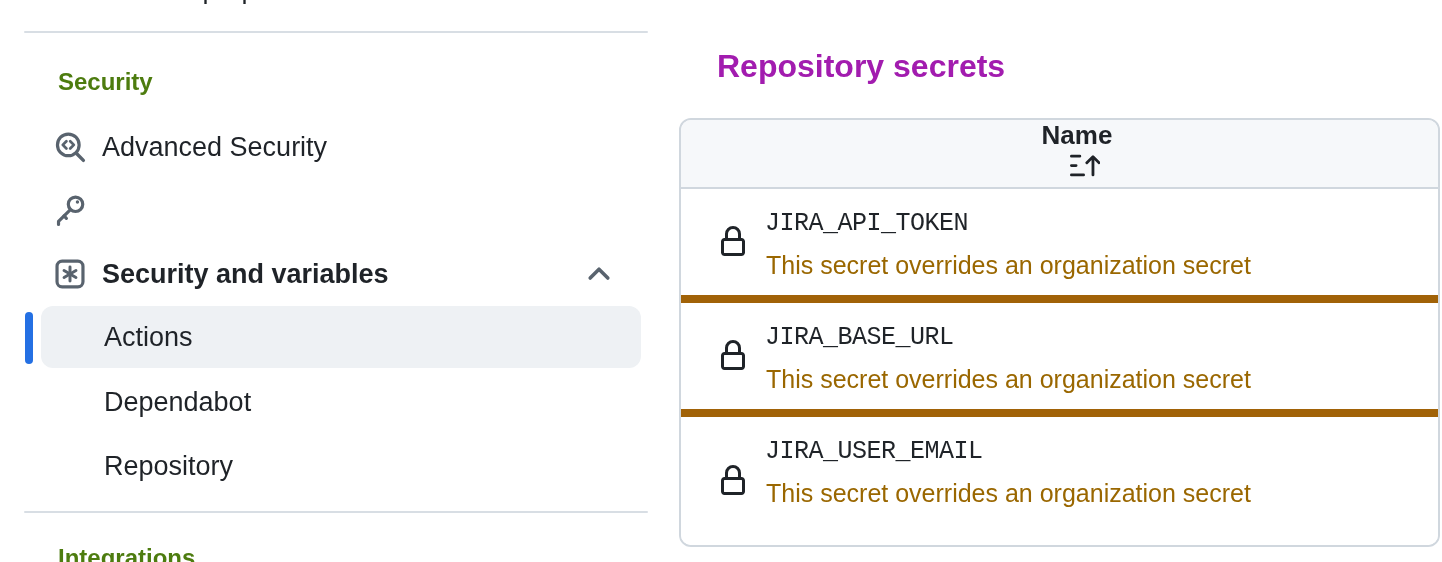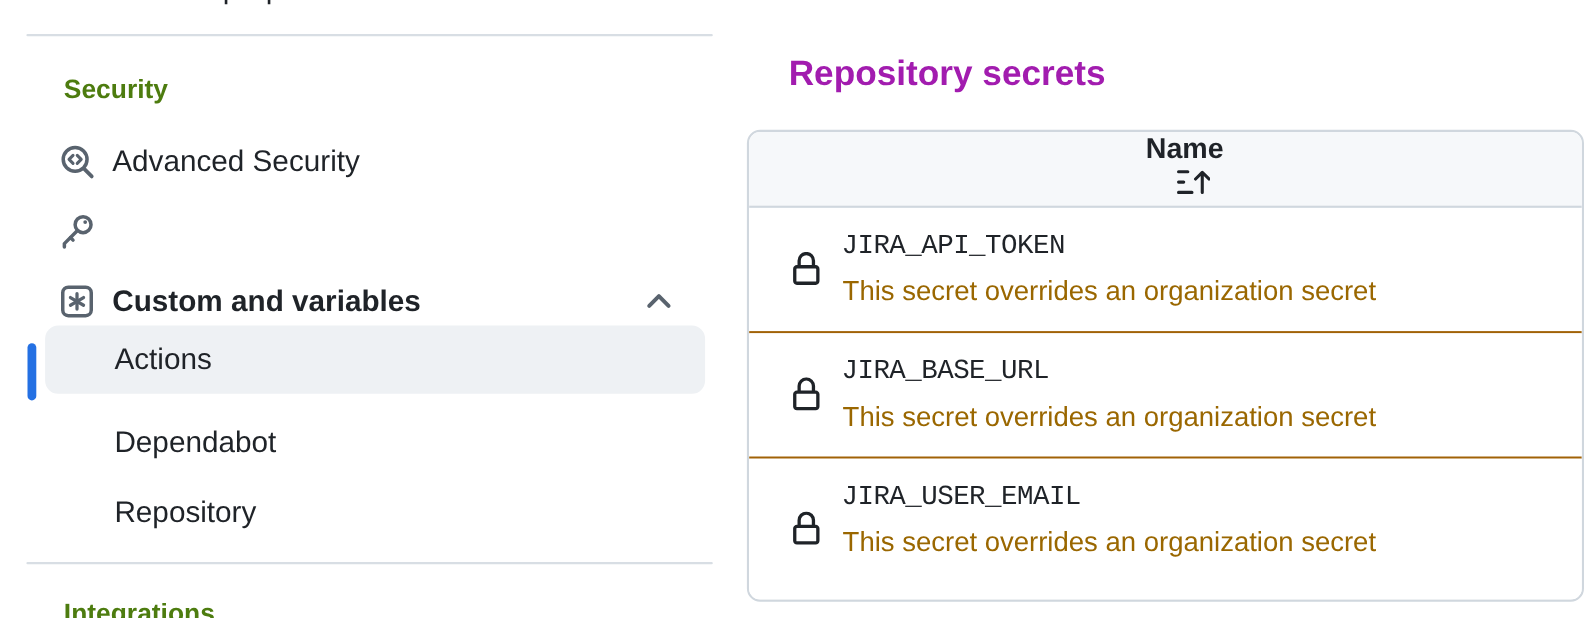--- a/index.html
+++ b/index.html
@@ -54,21 +54,21 @@
   .ni-deploy   { top: 178px; }
   .ni-secrets  { top: 242px; }
 
   .sub-item {
     position: absolute; left: 17px; width: 600px; height: 64px; cursor: pointer;
   }
   .sub-item .sub-label {
     position: absolute; left: 63px; top: 50%; transform: translateY(-50%);
     font-size: 27px; color: #1f2328; white-space: nowrap;
   }
-  .sub-actions    { top: 296px; height: 62px; background: #eef1f4; border-radius: 12px; }
+  .sub-actions    { top: 306px; height: 62px; background: #eef1f4; border-radius: 12px; }
   .sub-codespaces { top: 370px; }
   .sub-dependabot { top: 434px; }
 
   .active-bar {
     position: absolute; left: 1px; top: 312px; width: 8px; height: 52px;
     background: #2470e3; border-radius: 4px;
   }
 
   
   .main-heading {
@@ -86,21 +86,21 @@
   .table-header {
     height: 69px; background: #f6f8fa; border-bottom: 2px solid #d0d7de;
     display: flex; align-items: center; padding-left: 35px; flex-direction: column;
   }
   .table-header .name-label {
     font-size: 26px; font-weight: 700; color: #1f2328;
   }
   .table-header .sort-icon { margin-left: 15px; width: 30px; height: 30px; display: block; }
 
   .secret-row {
-    position: relative; height: 114px; border-bottom: 2px solid #a16207;
+    position: relative; height: 114px; border-bottom: 8px solid #a16207;
     background: #ffffff;
   }
   .secret-row:last-child { border-bottom: none; height: 128px; }
   .secret-row .lock-icon {
     position: absolute; left: 36px; top: 50%; transform: translateY(-50%);
     width: 32px; height: 32px;
   }
   .secret-row .secret-name {
     position: absolute; left: 84px; top: 20px;
     font-family: "Liberation Mono", "DejaVu Sans Mono", monospace;
@@ -146,21 +146,21 @@
 
   <div class="nav-item ni-secrets">
     <span class="nav-icon">
       <svg width="34" height="34" viewBox="0 0 16 16" fill="none">
         <rect x="1.9" y="1.9" width="12.2" height="12.2" rx="2.4" stroke="#59636e" stroke-width="1.5"></rect>
         <path d="M8 4.7 L8 11.3" stroke="#59636e" stroke-width="1.4" stroke-linecap="round"></path>
         <path d="M5.2 6.35 L10.8 9.65" stroke="#59636e" stroke-width="1.4" stroke-linecap="round"></path>
         <path d="M10.8 6.35 L5.2 9.65" stroke="#59636e" stroke-width="1.4" stroke-linecap="round"></path>
       </svg>
     </span>
-    <span class="nav-label bold">Custom and variables</span>
+    <span class="nav-label bold">Security and variables</span>
     <span class="chevron">
       <svg width="32" height="32" viewBox="0 0 16 16" fill="none">
         <path d="M3.6 10 L8 5.6 L12.4 10" stroke="#59636e" stroke-width="1.8" stroke-linecap="round" stroke-linejoin="round"></path>
       </svg>
     </span>
   </div>
 
   <div class="active-bar"></div>
 
   <div class="sub-item sub-actions">

